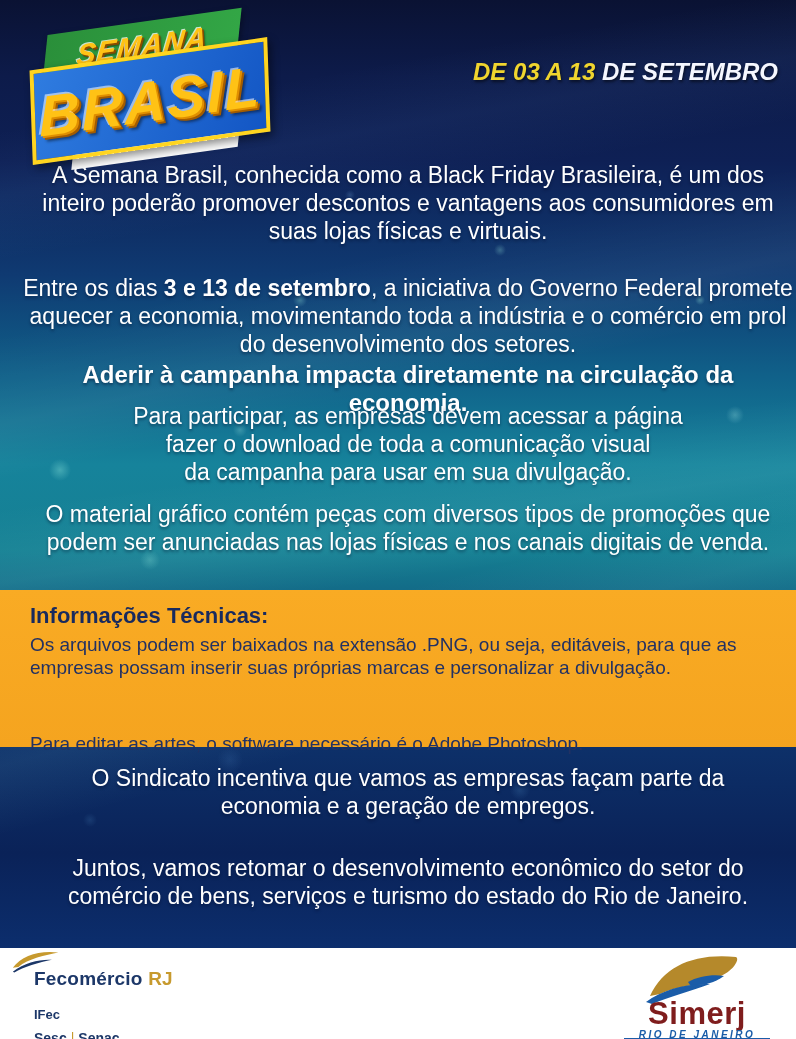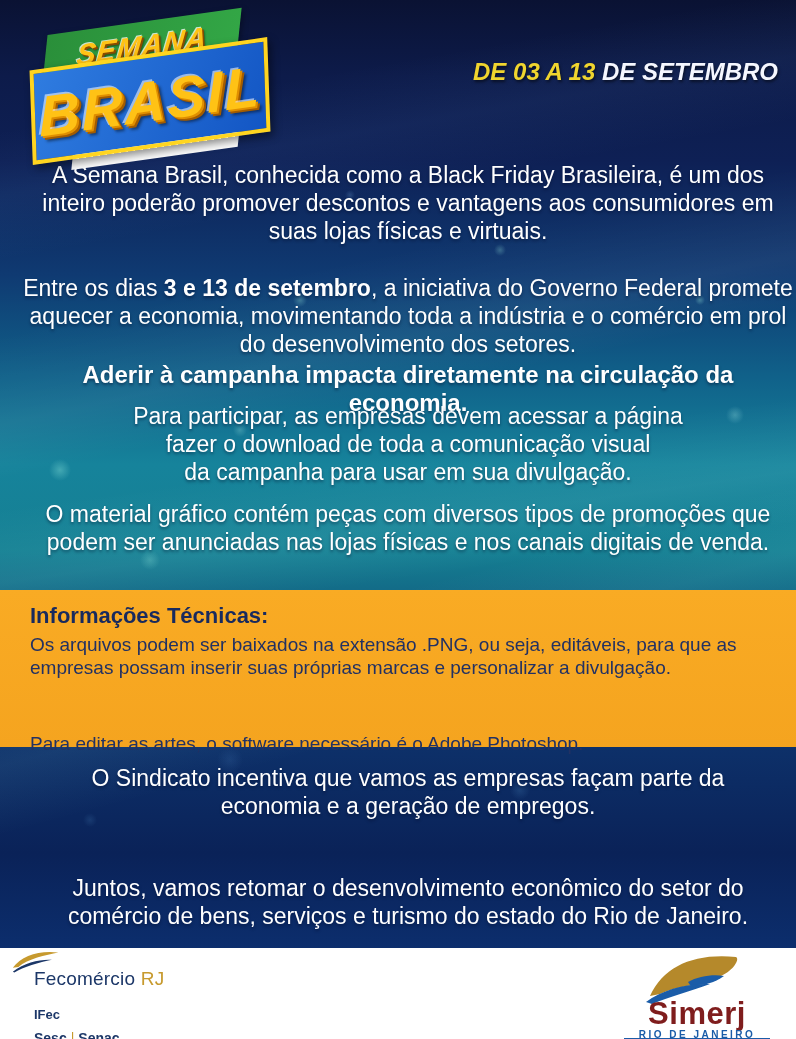--- a/index.html
+++ b/index.html
@@ -89,62 +89,62 @@
     text-shadow:0 2px 3px rgba(0,10,40,.45);
   }
   .para .line{display:block;padding-left:20px;}
   .para .b{font-weight:bold;}
   .p1{top:161px;}
   .p2{top:274px;}
   .p3{top:361px;font-weight:bold;font-size:24px;}
   .p4{top:402px;}
   .p5{top:500px;text-align:center;}
   .p6{top:764px;}
-  .p7{top:874px;}
+  .p7{top:854px;}
   
   .tech{
     position:absolute;left:0;top:590px;width:796px;height:157px;
     background:linear-gradient(180deg,#f9ab24,#f5a41f);
     color:#223163;
   }
   .tech-title{
     position:absolute;left:30px;top:13px;
     font-weight:bold;font-size:22px;color:#182a5e;
   }
   .tech-p1{position:absolute;left:30px;top:43px;font-size:19px;line-height:23px;}
   .tech-p2{position:absolute;left:30px;top:110px;font-size:19px;line-height:23px;margin-top:32px;}
   .tech .line{display:block;}
   
   .footer{
     position:absolute;left:0;top:948px;width:796px;height:91px;background:#ffffff;
   }
   .feco{position:absolute;left:12px;top:2px;width:260px;height:86px;}
   .feco-swoosh{position:absolute;left:0;top:0;}
   .feco-name{
-    position:absolute;left:22px;top:18px;font-weight:normal;font-size:19px;
+    position:absolute;left:22px;top:18px;font-weight:bold;font-size:19px;
     color:#1c3768;white-space:nowrap;letter-spacing:0.2px;
   }
   .feco-name .gold{color:#c79a2e;}
   .feco-orgs{
     position:absolute;left:22px;top:40px;font-weight:bold;font-size:14px;
     color:#1c3768;white-space:nowrap;margin-top:40px;
   }
   .feco-orgs .sep{color:#c79a2e;padding:0 4px;font-weight:normal;}
   .feco-ifec{
     position:absolute;left:22px;top:57px;font-weight:bold;font-size:13px;color:#1c3768;
   }
   .simerj{position:absolute;right:24px;top:2px;width:150px;height:89px;text-align:center;}
   .simerj-swoosh{position:absolute;left:22px;top:2px;}
   .simerj-name{
     position:absolute;left:0;top:46px;width:150px;
     font-weight:bold;font-size:31px;color:#7f1d1d;letter-spacing:0.5px;
   }
   .simerj-city{
     position:absolute;left:0;top:79px;width:150px;
-    font-weight:bold;font-size:10px;letter-spacing:2.5px;color:#1a5ca8;
+    font-weight:bold;font-size:10px;letter-spacing:2.5px;color:#1a5ca8;font-style:italic;
   }
   .simerj-rule{
     position:absolute;left:2px;top:88px;width:146px;height:3px;background:#1a5ca8;
   }
 </style>
 </head>
 <body>
 
 <div class="page">
   <div class="bg"></div>

